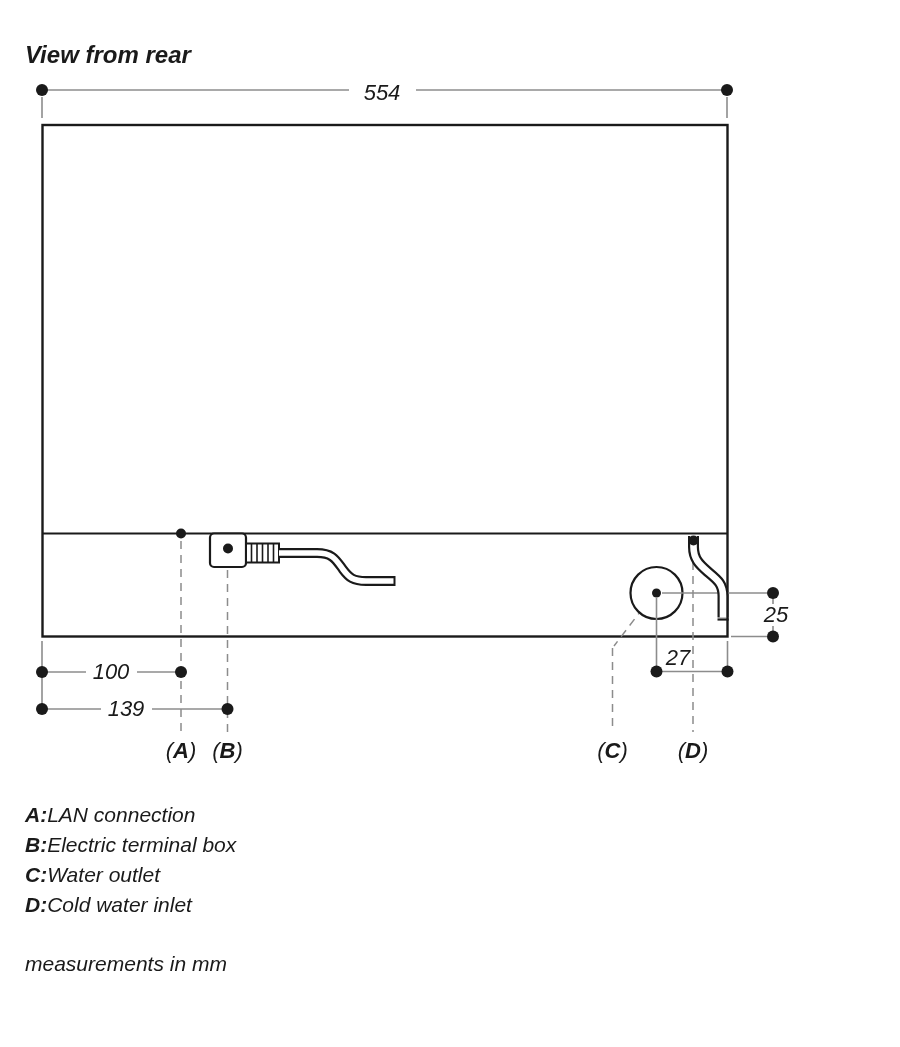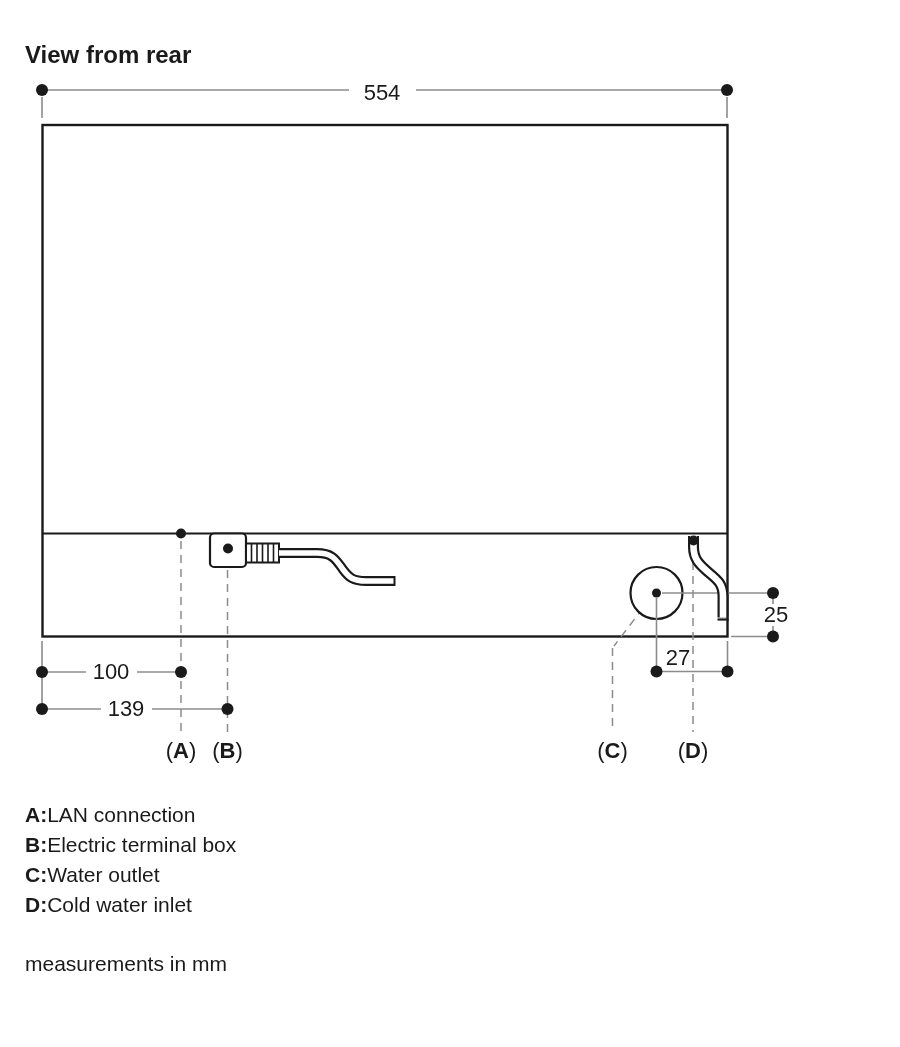--- a/index.html
+++ b/index.html
@@ -1,17 +1,17 @@
 <!DOCTYPE html>
 <html style="--ink: #1a1a1a; --dim: #8c8c8c; --paper: #ffffff;"><head>
 <meta charset="utf-8">
 <style>
   :root { --ink:#1a1a1a; --dim:#8c8c8c; --paper:#ffffff; }
   html,body { margin:0; padding:0; background:var(--paper); }
-  .page { position:relative; width:812px; height:1047px; background:var(--paper); overflow:hidden; }
+  .page { position:relative; width:812px; height:1047px; background:var(--paper); overflow:hidden;font-style:italic; }
   svg text { font-family:"Liberation Sans","DejaVu Sans",sans-serif; fill:var(--ink); }
   .b { font-weight:bold; }
   .title { font-size:24px; font-weight:bold; }
   .t-dim { font-size:22px; }
   .marker { font-size:22px; }
   .legend { font-size:21px; }
   .foot { font-size:21px; }
   .ink-line { stroke:var(--ink); fill:none; }
   .dim-line { stroke:var(--dim); stroke-width:1.6; fill:none; }
   .dash-line { stroke:var(--dim); stroke-width:1.5; fill:none; stroke-dasharray:8 6; }

